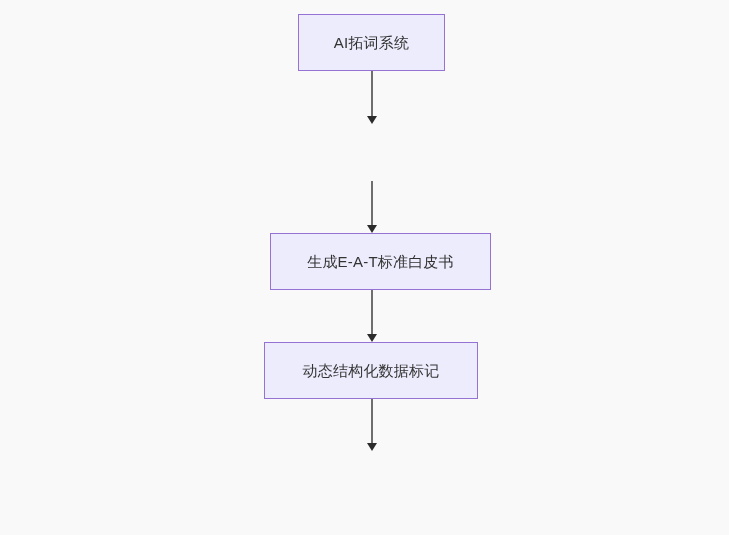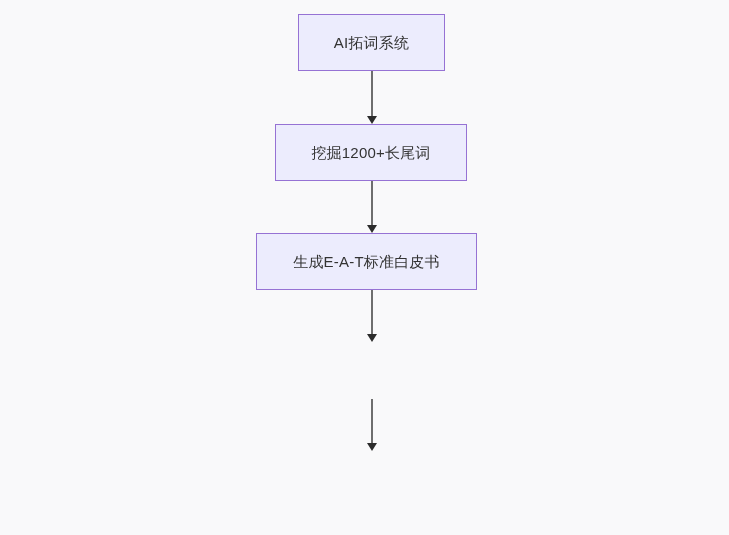--- a/index.html
+++ b/index.html
@@ -79,23 +79,23 @@
 
   <div class="edge" style="left:371px; top:399px; height:52px;">
     <div class="edge-line" style="height:44px;"></div>
     <div class="edge-head" style="top:44px;"></div>
   </div>
 
   <div class="node" style="left:298px; top:14px; width:147px; height:57px;">
     <span class="node-label">AI拓词系统</span>
   </div>
 
-  <div class="node" style="left:275px; top:124px; width:192px; height:57px;">
-    <span class="node-label">挖掘1200+长尾词</span>
-  </div>
 
-  <div class="node" style="left:256px; top:233px; width:221px; height:57px;">
+  <div class="node" style="left:270px; top:233px; width:221px; height:57px;">
     <span class="node-label">生成E-A-T标准白皮书</span>
   </div>
 
+  <div class="node" style="left:264px; top:342px; width:214px; height:57px;">
+    <span class="node-label">动态结构化数据标记</span>
+  </div>
 
 
 </div>
 
 </body></html>

